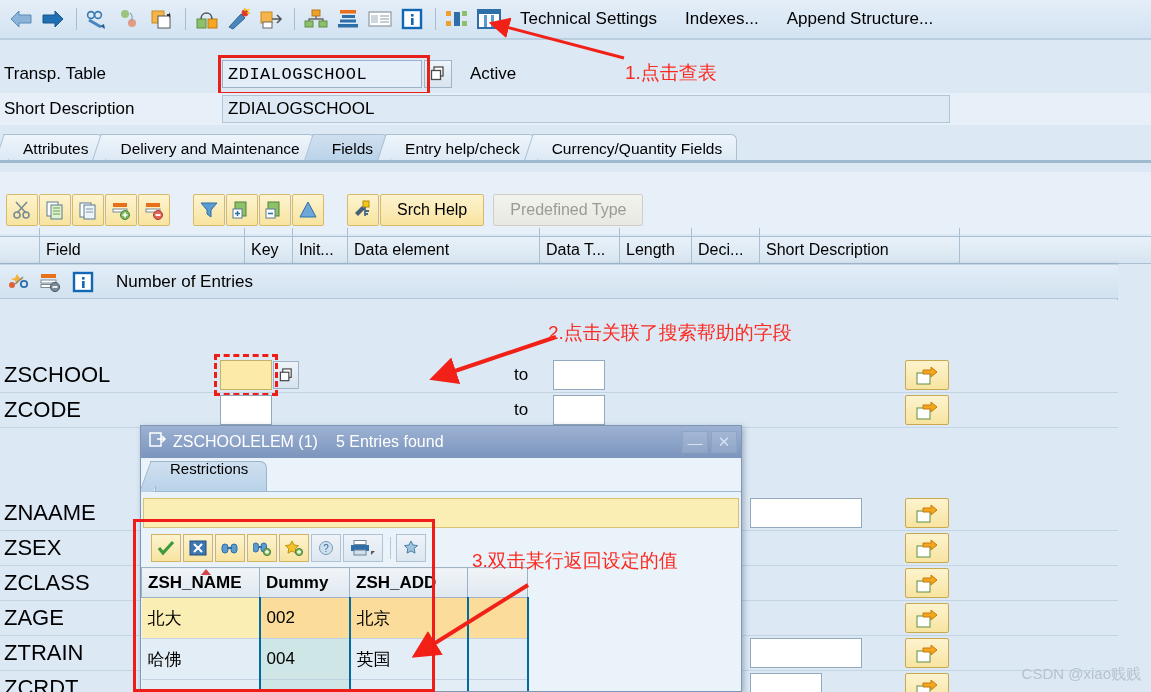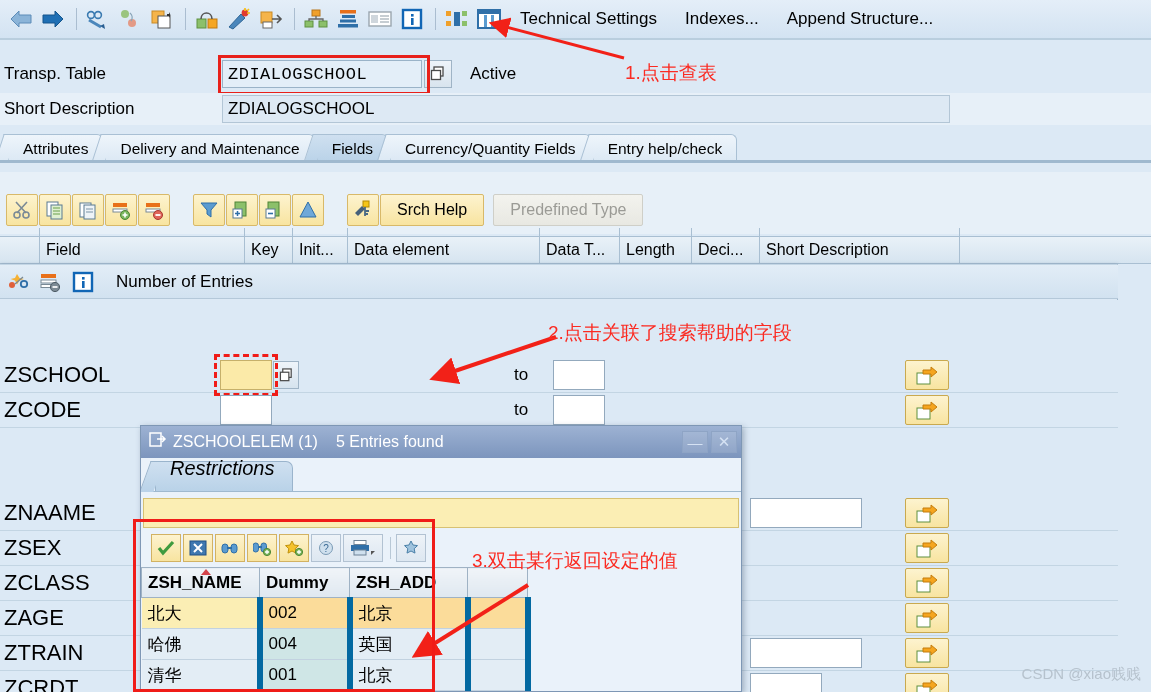--- a/index.html
+++ b/index.html
@@ -282,28 +282,27 @@
   }
   #sh-tabstrip {
     height: 34px;
     background: #eaf2fa;
     display: flex; align-items: flex-end;
     padding-left: 14px;
     border-bottom: 1px solid #9fb9cf;
   }
   .sh-tab {
     height: 30px; padding: 0 18px 16px 14px;
-    font-size: 20px; color: #000;
+    font-size: 15px; color: #000;
     background: linear-gradient(#cfe0f0,#b9d2e8);
     border: 1px solid #9ab4cc;
     border-bottom: none;
     border-radius: 2px 7px 0 0;
     display: flex; align-items: center;
     position: relative;
-    font-style: italic;
   }
   .sh-tab::before {
     content:"";
     position:absolute; left:-11px; top:-1px;
     width: 13px; height: 30px;
     background: linear-gradient(#cfe0f0,#b9d2e8);
     border-left: 1px solid #9ab4cc; border-top: 1px solid #9ab4cc;
     transform: skewX(-20deg);
   }
   #sh-yellowbar {
@@ -344,24 +343,24 @@
     background: linear-gradient(#f0f4f8,#dfe8f0);
     border: 1px solid #9fb2c4;
     font-weight: bold;
     text-align: left;
     padding: 2px 6px;
     height: 30px;
     white-space: nowrap;
     position: relative;
   }
   #sh-grid td {
-    border-right: 6px solid #0369a1;
+    border-right: 2px solid #0369a1;
     border-bottom: 1px solid #c2d2e0;
     padding: 2px 6px;
-    height: 31px;
+    height: 41px;
     white-space: nowrap;
     color: #000;
   }
   #sh-grid tr.sel td { background: #fbdc9a; }
   #sh-grid tr.sel td.c0 { background: #fbeeb4; }
   #sh-grid td.c0 { background: #e3edf5; width: 118px; }
   #sh-grid td.c1 { background: #cfe6e6; width: 90px; font-family: "Liberation Sans", sans-serif;}
   #sh-grid td.c2 { background: #e3edf5; width: 118px; }
   #sh-grid td.c3 { background: #e3edf5; width: 60px; }
   .sortmark {
@@ -539,24 +538,24 @@
     <div class="tab">
         <span>Attributes</span>
       </div>
     <div class="tab">
         <span>Delivery and Maintenance</span>
       </div>
     <div class="tab active">
         <span>Fields</span>
       </div>
     <div class="tab">
+        <span>Entry help/check</span>
+      </div>
+    <div class="tab">
         <span>Currency/Quantity Fields</span>
-      </div>
-    <div class="tab">
-        <span>Entry help/check</span>
       </div>
   </div>
   <div class="tabs-line"></div>
 
   <div class="toolbar2">
     <div class="tb2-strip">
       <div class="btn-y">
         <svg width="20" height="20" viewBox="0 0 20 20">
             <circle cx="5" cy="15" r="3" fill="none" stroke="#7a8a96" stroke-width="1.6"></circle>
             <circle cx="14" cy="15" r="3" fill="none" stroke="#7a8a96" stroke-width="1.6"></circle>

